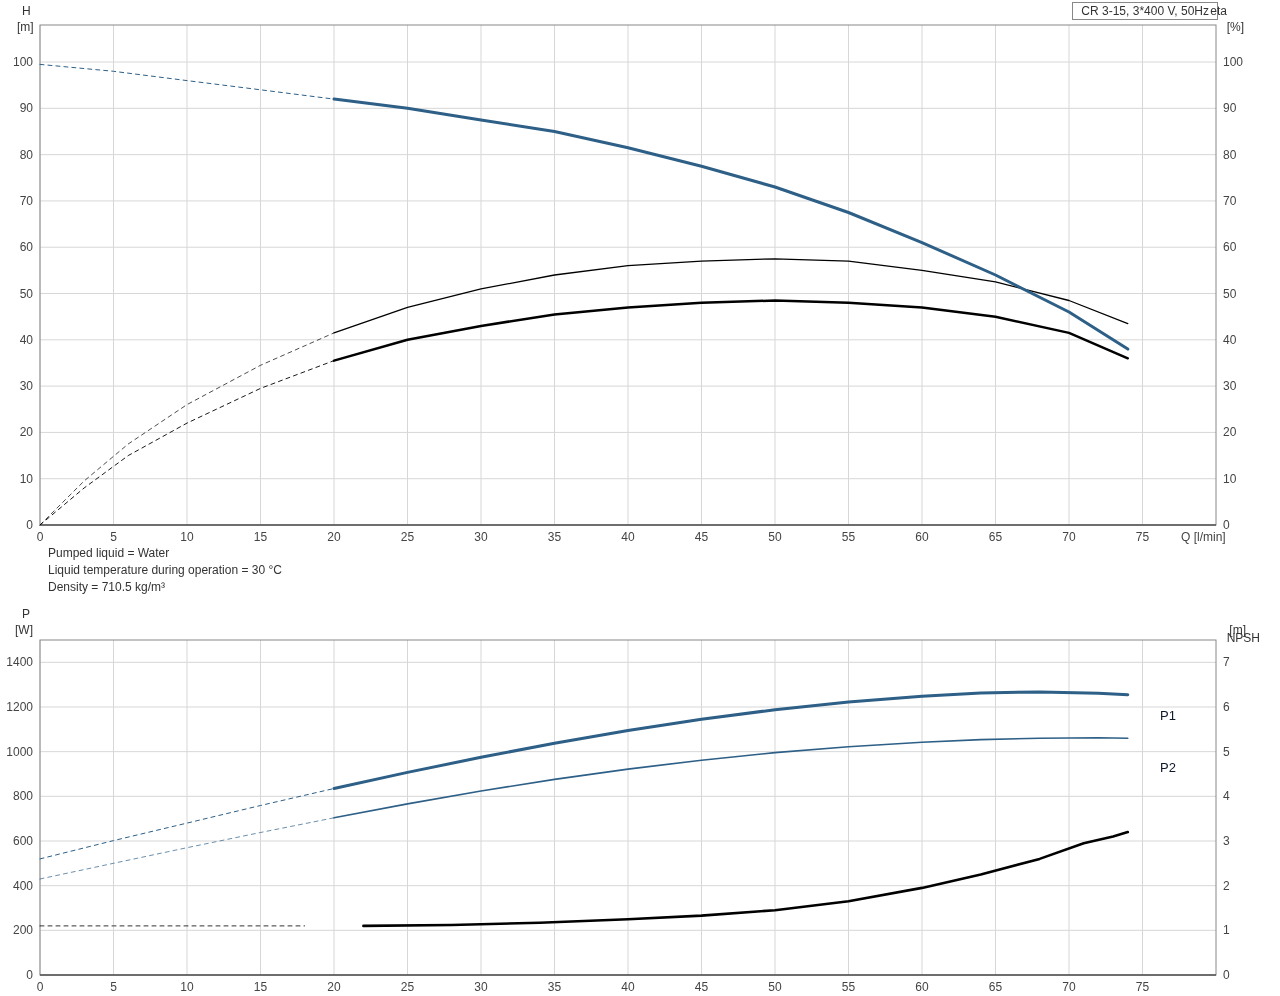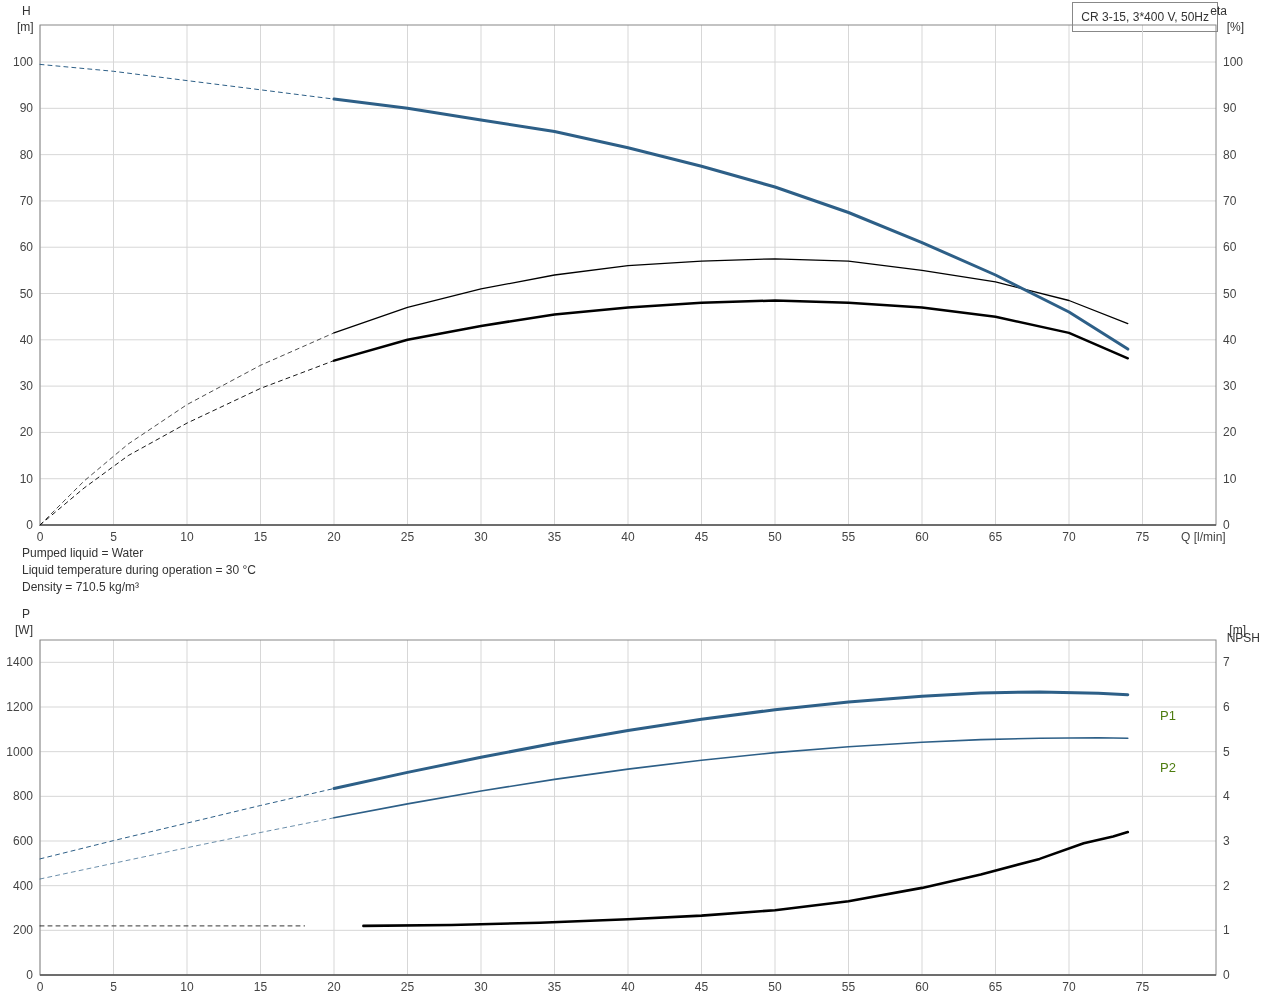--- a/index.html
+++ b/index.html
@@ -14,44 +14,44 @@
     height: 996px;
     position: relative;
     background: #fff;
   }
   .legend-box {
     position: absolute;
     top: 2px;
     right: 62px;
     border: 1px solid #888;
     background: #fff;
-    padding: 6px 8px;
+    padding: 0 8px;
     font-size: 12px;
     line-height: 16px;
   }
   .axis-label {
     position: absolute;
     font-size: 12px;
     color: #333;
     white-space: pre;
   }
   .notes {
     position: absolute;
-    left: 22px;
+    left: 48px;
     top: 545px;
     font-size: 12px;
     line-height: 17px;
   }
   .chart {
     position: absolute;
   }
   .series-label {
     position: absolute;
     font-size: 13px;
-    color: #4d7c0f;
+    color: #0f172a;
   }
   svg text {
     font-family: Arial, Helvetica, sans-serif;
     font-size: 12px;
     fill: #444;
   }
 </style>
 </head>
 <body>
 

